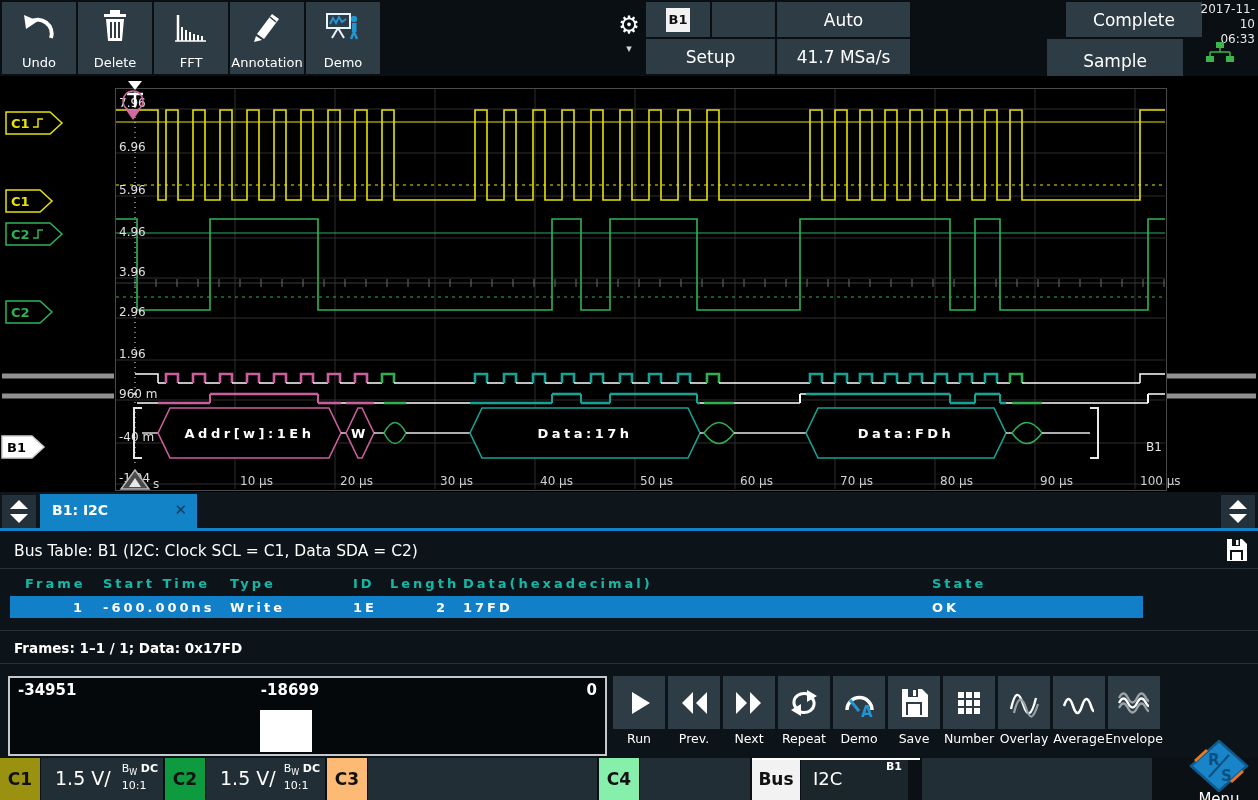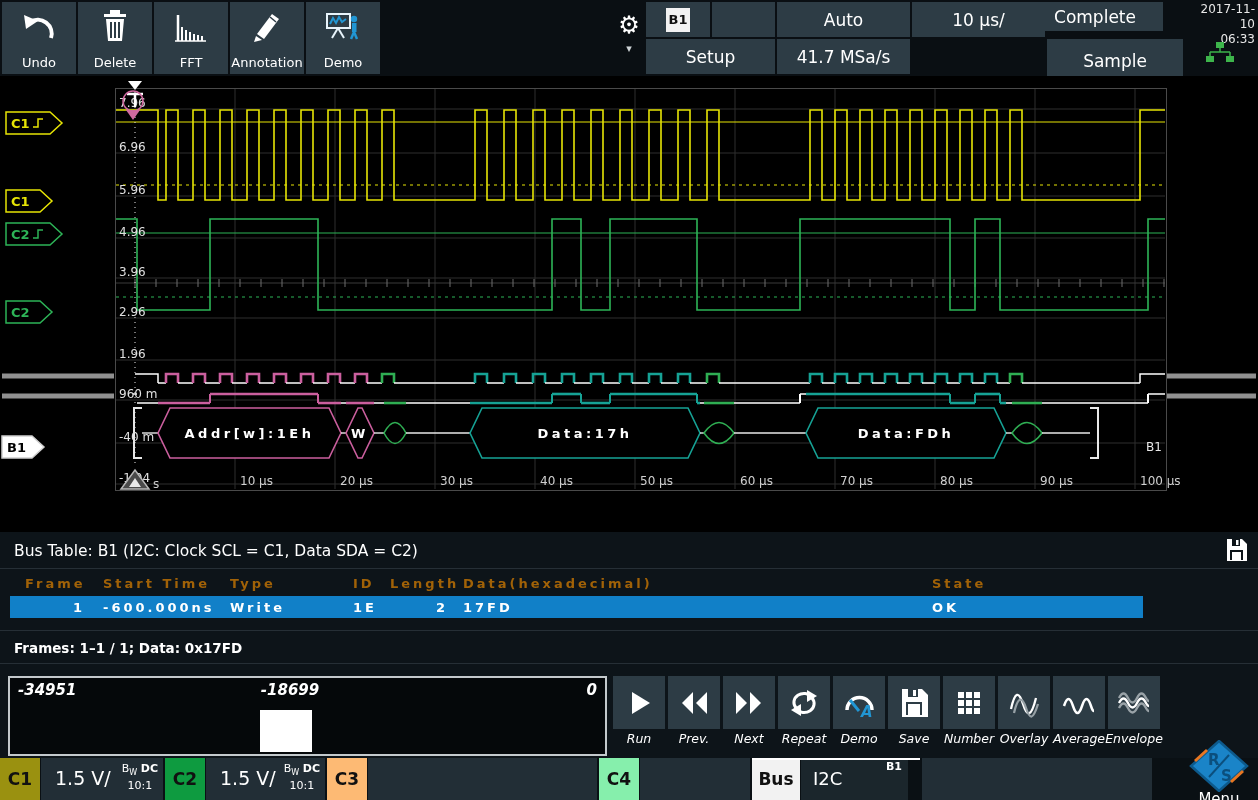--- a/index.html
+++ b/index.html
@@ -28,38 +28,38 @@
   .updown{position:absolute;top:3px;width:34px;height:33px;background:#24313a;display:flex;align-items:center;justify-content:center;cursor:pointer;}
   #bustab{position:absolute;left:40px;top:2px;width:157px;height:34px;background:#1283c6;cursor:pointer;}
   #bustab .tabtext{position:absolute;left:12px;top:8px;font-size:14px;font-weight:bold;color:#fff;}
   #bustab .close{position:absolute;right:10px;top:7px;font-size:15px;font-weight:bold;color:#0c3c59;cursor:pointer;}
   #tabunderline{position:absolute;left:0;top:36px;width:1258px;height:3px;background:#1283c6;}
   
   #tablepanel{position:absolute;left:0;top:532px;width:1258px;height:136px;background:#0d1419;}
   #tbl-title{position:absolute;left:14px;top:10px;font-size:15.5px;color:#fff;}
   #tbl-save{position:absolute;right:8px;top:5px;cursor:pointer;}
   .sepline{position:absolute;left:0;width:1258px;height:1px;background:#262f36;}
-  .thead{position:absolute;top:44px;font-size:13px;font-weight:bold;letter-spacing:3px;color:#a16207;white-space:nowrap;}
+  .thead{position:absolute;top:44px;font-size:13px;font-weight:bold;letter-spacing:3px;color:#14b8a6;white-space:nowrap;}
   #rowbg{position:absolute;left:10px;top:64px;width:1133px;height:22px;background:#1180c8;cursor:pointer;}
   .tcell{position:absolute;top:68px;font-size:13px;font-weight:bold;letter-spacing:3px;color:#fff;white-space:nowrap;}
   #tbl-summary{position:absolute;left:14px;top:108px;font-size:13.5px;font-weight:bold;color:#fff;}
   
-  #lower{position:absolute;left:0;top:668px;width:1258px;height:90px;background:#0d1419;font-style:italic;}
+  #lower{position:absolute;left:0;top:668px;width:1258px;height:90px;background:#0d1419;}
   #sliderpanel{position:absolute;left:8px;top:8px;width:599px;height:80px;background:#05080a;border:2px solid #c3c9cc;}
   #sliderpanel .num{position:absolute;top:3px;font-size:15px;font-weight:bold;color:#fff;}
   #sliderhandle{position:absolute;left:250px;top:32px;width:52px;height:42px;background:#fff;cursor:grab;}
   .cbtn{position:absolute;top:8px;width:52px;height:53px;background:#2d3c45;display:flex;align-items:center;justify-content:center;cursor:pointer;}
   .clabel{position:absolute;top:63px;width:64px;text-align:center;font-size:12.5px;color:#fff;}
   
   #bottombar{position:absolute;left:0;top:758px;width:1258px;height:42px;background:#0a1014;}
   .chbadge{position:absolute;top:0;width:40px;height:42px;color:#111;font-size:17px;font-weight:bold;
            display:flex;align-items:center;justify-content:center;cursor:pointer;}
   .chpanel{position:absolute;top:0;height:42px;background:#222e36;cursor:pointer;}
   .chscale{position:absolute;left:14px;top:9px;font-size:19px;color:#fff;}
-  .chinfo{position:absolute;right:5px;top:4px;text-align:center;font-size:11px;line-height:13px;color:#fff;}
+  .chinfo{position:absolute;right:5px;top:4px;text-align:left;font-size:11px;line-height:13px;color:#fff;}
   .chinfo sub{font-size:8px;}
   #busbadge{background:#f2f2f2;width:48px;}
   #buspanel .bustype{position:absolute;left:12px;top:10px;font-size:18px;color:#fff;}
   #buspanel .busb1{position:absolute;right:6px;top:2px;font-size:11px;font-weight:bold;color:#fff;}
   #bustopline{position:absolute;left:752px;top:0;width:168px;height:2px;background:#fff;}
   #menuarea{position:absolute;left:1186px;top:-18px;width:66px;text-align:center;cursor:pointer;}
   #menulabel{font-size:15px;color:#fff;margin-top:-6px;}
 </style>
 </head>
 <body>
@@ -125,22 +125,21 @@
       <span class="caret">▾</span>
     </div>
 
     <div class="scell" style="left:646px;top:2px;width:64px;height:35px">
       <span class="b1badge">B1</span>
     </div>
     <div class="scell" style="left:712px;top:2px;width:63px;height:35px"></div>
     <div class="scell" style="left:646px;top:39px;width:129px;height:35px">Setup</div>
     <div class="scell" style="left:777px;top:2px;width:133px;height:35px">Auto</div>
     <div class="scell" style="left:777px;top:39px;width:133px;height:35px">41.7 MSa/s</div>
-    <div class="scell" style="left:912px;top:2px;width:133px;height:35px">10 µs/</div>
-    <div class="scell" style="left:1027px;top:2px;width:136px;height:29px">Complete</div>
+    <div class="scell" style="left:1066px;top:2px;width:136px;height:35px">Complete</div>
     <div class="scell" style="left:1047px;top:39px;width:136px;height:43px">Sample</div>
 
     <div id="datetime">
       <div>2017-11-10</div>
       <div>06:33</div>
     </div>
     <svg id="neticon" width="30" height="22">
       <rect x="11" y="0" width="8" height="6" fill="#3db54b"></rect>
       <line x1="15" y1="6" x2="15" y2="10" stroke="#3db54b" stroke-width="1.5"></line>
       <line x1="5" y1="10" x2="25" y2="10" stroke="#3db54b" stroke-width="1.5"></line>
@@ -389,20 +388,39 @@
         <polygon points="128,5 142,5 135,14" stroke="none" stroke-width="0" fill="#fff"></polygon>
         <line x1="127" y1="18" x2="143" y2="18" stroke="#fff" stroke-width="2.5" fill="none"></line>
         <line x1="135" y1="18" x2="135" y2="31" stroke="#fff" stroke-width="2.5" fill="none"></line>
         <circle cx="133" cy="25" r="10" stroke="#d06aa0" stroke-width="1.5" fill="none"></circle>
         <polygon points="126,34 140,34 133,44" stroke="none" stroke-width="0" fill="#d06aa0"></polygon>
         <polygon points="121,413 149,413 135,394" stroke="#b8b8b8" stroke-width="1.5" fill="#4a4a4a"></polygon>
         <polygon points="129,411 141,411 135,402" stroke="none" stroke-width="0" fill="#e8e8e8"></polygon>
       </svg>
   </div>
 
+  <div id="tabbar">
+    <div class="updown" style="left:2px">
+      <svg width="24" height="28">
+        <polygon points="12,2 21,11 3,11" fill="#fff"></polygon>
+        <polygon points="3,16 21,16 12,25" fill="#fff"></polygon>
+      </svg>
+    </div>
+    <div id="bustab">
+      <span class="tabtext">B1: I2C</span>
+      <span class="close">✕</span>
+    </div>
+    <div class="updown" style="left:1221px">
+      <svg width="24" height="28">
+        <polygon points="12,2 21,11 3,11" fill="#fff"></polygon>
+        <polygon points="3,16 21,16 12,25" fill="#fff"></polygon>
+      </svg>
+    </div>
+    <div id="tabunderline"></div>
+  </div>
 
   <div id="tablepanel">
     <div id="tbl-title">Bus Table: B1 (I2C: Clock SCL = C1, Data SDA = C2)</div>
     <div id="tbl-save">
       <svg width="26" height="26">
         <path d="M3 2 h15 l5 5 v17 H3 z" fill="#fff"></path>
         <rect x="8" y="2" width="8" height="7" fill="#0d1419"></rect>
         <rect x="12" y="3" width="2.5" height="5" fill="#fff"></rect>
         <rect x="6" y="13" width="13" height="10" fill="#0d1419"></rect>
         <rect x="8" y="15" width="9" height="8" fill="#fff"></rect>

